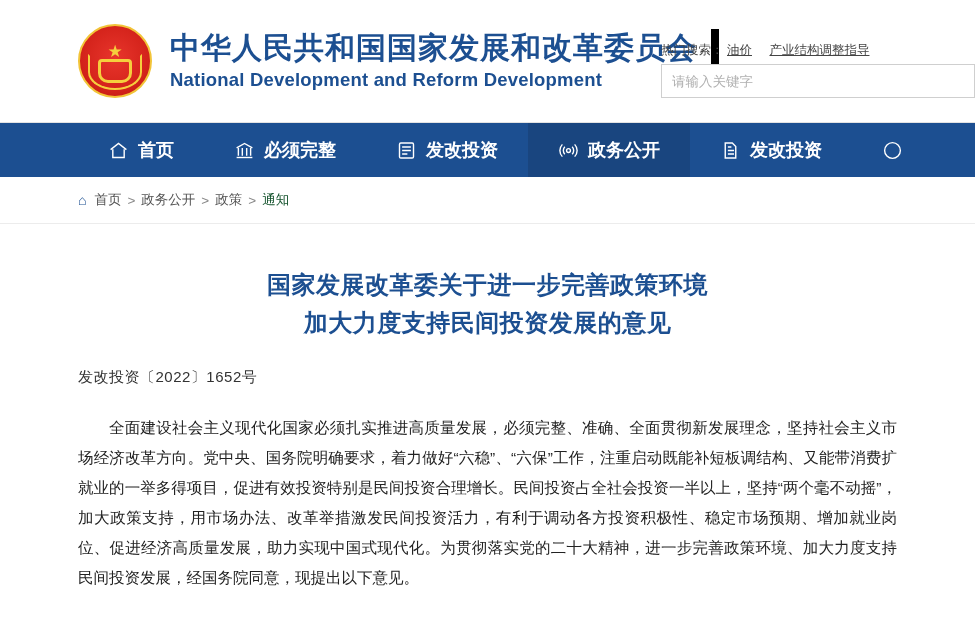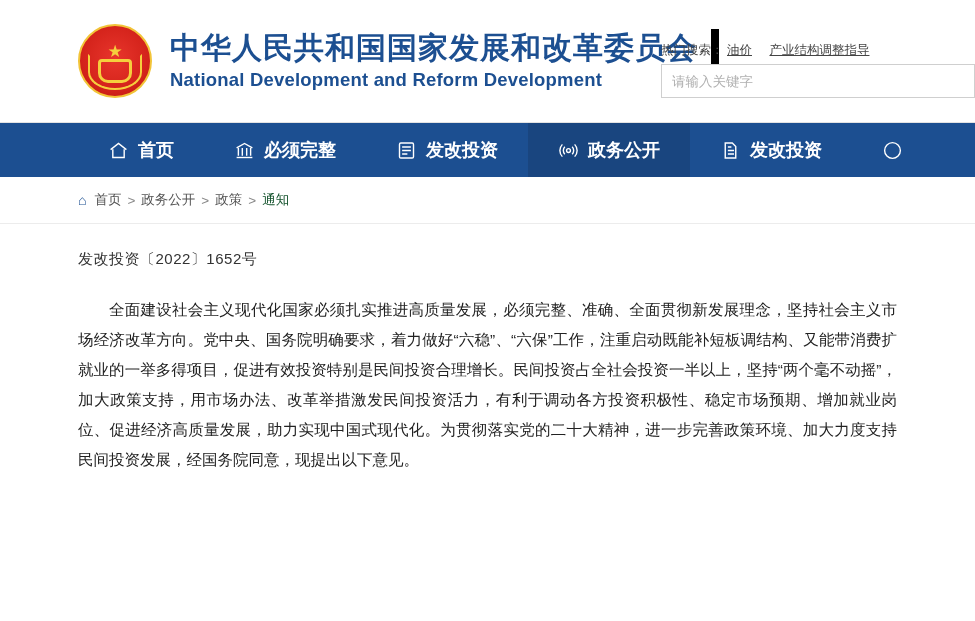--- a/index.html
+++ b/index.html
@@ -309,17 +309,21 @@
   <a href="#">首页</a>
   <span class="sep">&gt;</span>
   <a href="#">政务公开</a>
   <span class="sep">&gt;</span>
   <a href="#">政策</a>
   <span class="sep">&gt;</span>
   <span class="current">通知</span>
 </div>
 
 <div class="article">
+  <div class="doc-title">
+    <div>国家发展改革委关于进一步完善政策环境</div>
+    <div>加大力度支持民间投资发展的意见</div>
+  </div>
   <div class="doc-number">发改投资〔2022〕1652号</div>
   <div class="doc-body">
     <p class="indent">全面建设社会主义现代化国家必须扎实推进高质量发展，必须完整、准确、全面贯彻新发展理念，坚持社会主义市场经济改革方向。党中央、国务院明确要求，着力做好“六稳”、“六保”工作，注重启动既能补短板调结构、又能带消费扩就业的一举多得项目，促进有效投资特别是民间投资合理增长。民间投资占全社会投资一半以上，坚持“两个毫不动摇”，加大政策支持，用市场办法、改革举措激发民间投资活力，有利于调动各方投资积极性、稳定市场预期、增加就业岗位、促进经济高质量发展，助力实现中国式现代化。为贯彻落实党的二十大精神，进一步完善政策环境、加大力度支持民间投资发展，经国务院同意，现提出以下意见。</p>
   </div>
 </div>
 
 </body></html>

